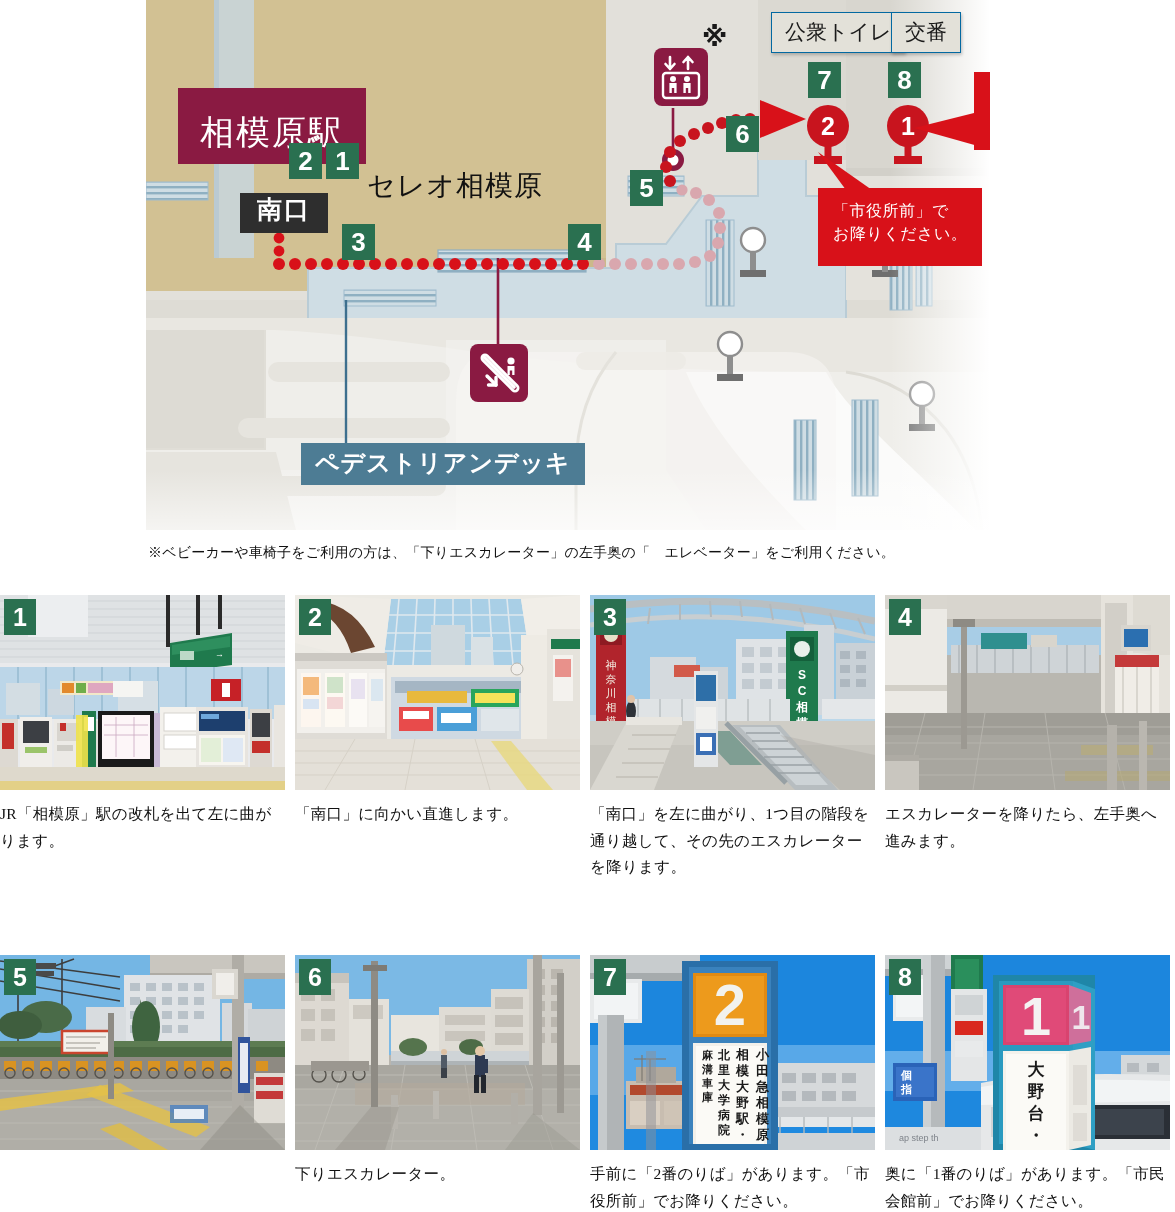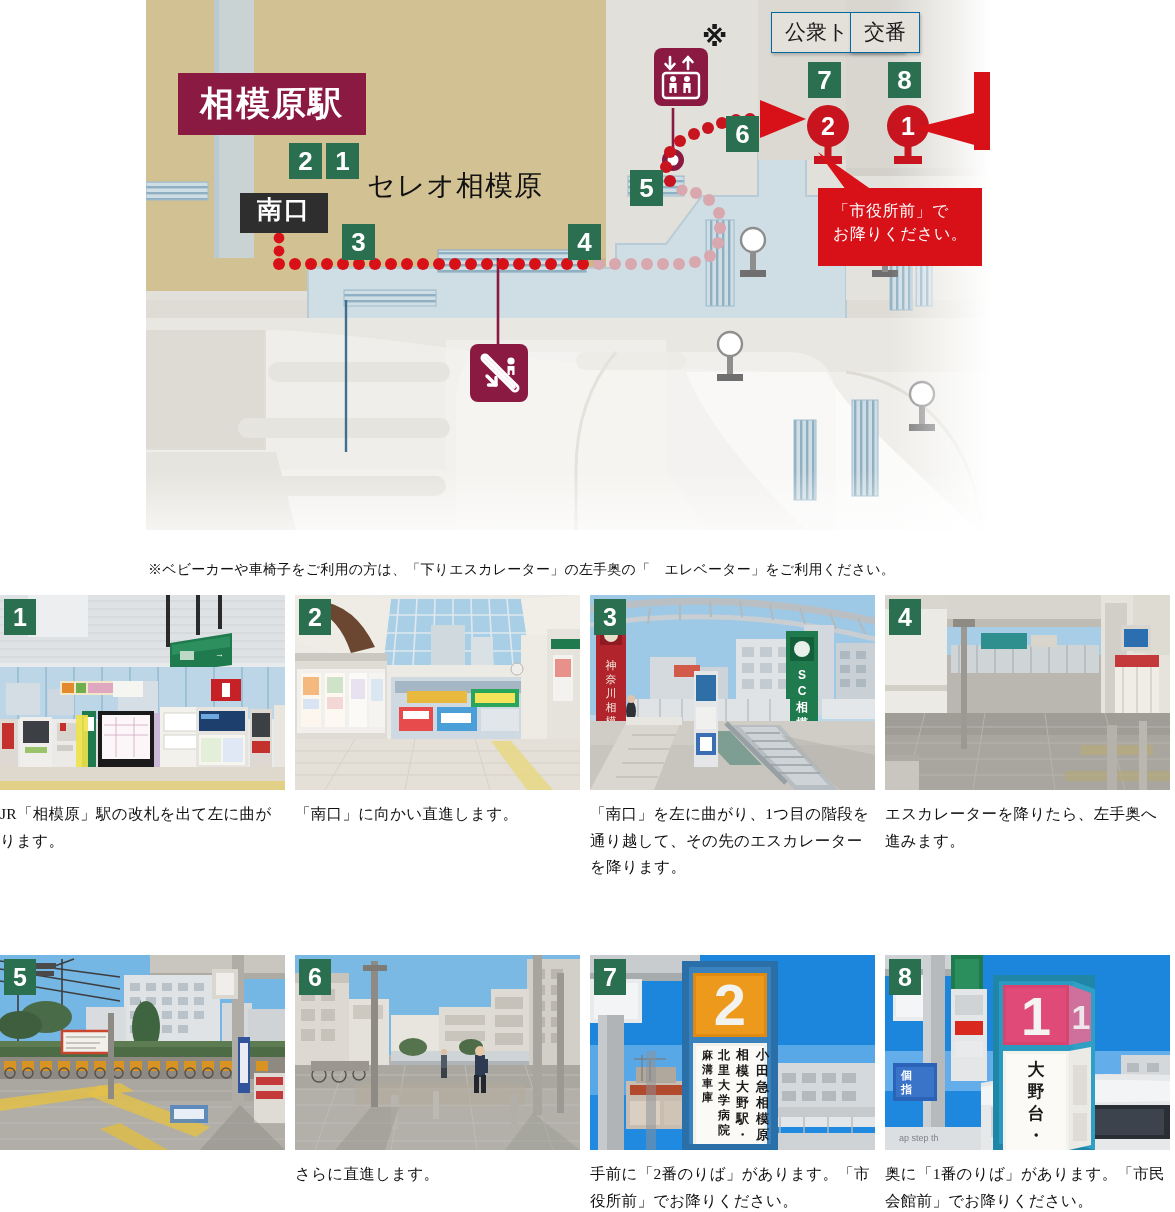--- a/index.html
+++ b/index.html
@@ -24,25 +24,25 @@
 
   .map-label {
     position: absolute;
     white-space: nowrap;
     font-family: "Liberation Sans", "DejaVu Sans", sans-serif;
     line-height: 1;
   }
 
   
   .plaque-station {
-    left: 32px; top: 73px;
+    left: 32px; top: 88px;
     background: #8a1a42;
     color: #fff;
-    font-size: 34px; font-weight: bold;
-    padding: 13px 22px 15px 22px;
+    font-size: 34px; font-weight: normal;
+    padding: 27px 22px 15px 22px;
     letter-spacing: 2px;
   }
   
   .plaque-south {
     left: 94px; top: 193px;
     background: #2e2e2e;
     color: #fff;
     font-size: 25px; font-weight: bold;
     padding: 4px 17px 11px 17px;
     letter-spacing: 2px;
@@ -67,21 +67,21 @@
   .chip-fac {
     background: #e3e1d9;
     border: 1px solid #0369a1;
     color: #1a1a1a;
     font-size: 21px;
     padding: 8px 13px 10px 13px;
     box-shadow: 1px 2px 3px rgba(0,0,0,.22);
     font-family: "Liberation Sans","DejaVu Sans",sans-serif;
   }
   .chip-toilet { left: 625px; top: 12px; }
-  .chip-koban  { left: 704px; top: 12px; }
+  .chip-koban  { left: 745px; top: 12px; }
 
   
   .badge-g {
     position: absolute;
     background: #2a7050;
     color: #fff;
     font-family: "Liberation Sans","DejaVu Sans",sans-serif;
     font-size: 26px; font-weight: bold;
     width: 33px; height: 36px;
     display:flex; align-items:center; justify-content:center;
@@ -108,21 +108,20 @@
 
   
   .map-note {
     position: absolute;
     left: 148px; top: 544px;
     font-size: 14px;
     color: #111;
     letter-spacing: .2px;
     font-family: "Liberation Serif","DejaVu Serif",serif;
     white-space: nowrap;
-    margin-top: 17px;
   }
 
   
   .grid {
     position: absolute;
     left: 0; top: 595px;
     width: 1175px;
   }
   .prow { position: relative; width: 1175px; }
   .prow.r2 { margin-top: 0; }
@@ -325,20 +324,21 @@
     <rect x="736" y="250" width="6" height="22" fill="#8e8e8e"></rect>
 
     <rect x="744" y="0" width="100" height="530" fill="url(#fadeR)"></rect>
 
     <rect x="0" y="470" width="844" height="60" fill="url(#fadeB)" opacity=".65"></rect>
   </svg>
 
   <div class="map-label plaque-station">相模原駅</div>
   <div class="map-label plaque-south">南口</div>
   <div class="map-label lbl-celeo">セレオ相模原</div>
+  <div class="map-label plaque-deck">ペデストリアンデッキ</div>
 
   <div class="map-label chip-fac chip-toilet">公衆トイレ</div>
   <div class="map-label chip-fac chip-koban">交番</div>
 
   <div class="map-label" style="left:556px; top:24px; font-size:26px; color:#1a1a1a; font-weight:bold;">※</div>
 
   <div class="badge-g" style="left:143px; top:143px;">2</div>
   <div class="badge-g" style="left:180px; top:143px;">1</div>
   <div class="badge-g" style="left:196px; top:224px;">3</div>
   <div class="badge-g" style="left:422px; top:224px;">4</div>
@@ -1024,21 +1024,21 @@
 
           <rect x="96" y="140" width="7" height="34" fill="#b8b5ae"></rect>
           <rect x="138" y="136" width="6" height="28" fill="#bcb9b2"></rect>
           <rect x="216" y="138" width="7" height="32" fill="#b2afa8"></rect>
 
           <path d="M76,152 L40,195 L90,195 L104,152 Z" fill="#8f8c85" opacity=".35"></path>
           <path d="M238,158 L285,195 L210,195 Z" fill="#908d86" opacity=".3"></path>
         </svg>
         <div class="ph-badge">6</div>
       </div>
-      <div class="cap">さらに直進します。</div>
+      <div class="cap">下りエスカレーター。</div>
     </div>
 
     <div class="cell" style="left:590px; top:0px;">
       <div class="photo">
         <svg viewBox="0 0 285 195" xmlns="http://www.w3.org/2000/svg">
           <rect width="285" height="195" fill="#1f8ae0"></rect>
 
           <rect x="0" y="0" width="285" height="110" fill="#1c86dd"></rect>
           <rect x="0" y="90" width="285" height="50" fill="#58a8e8"></rect>
 

